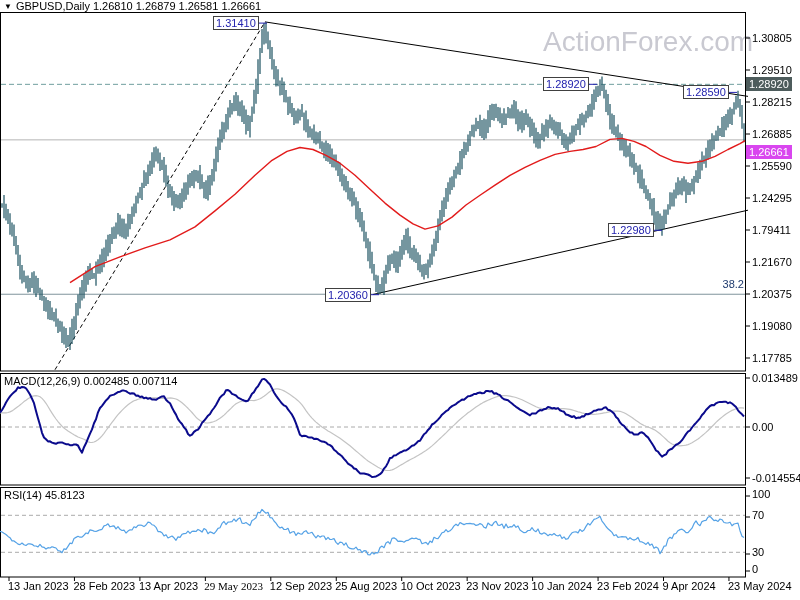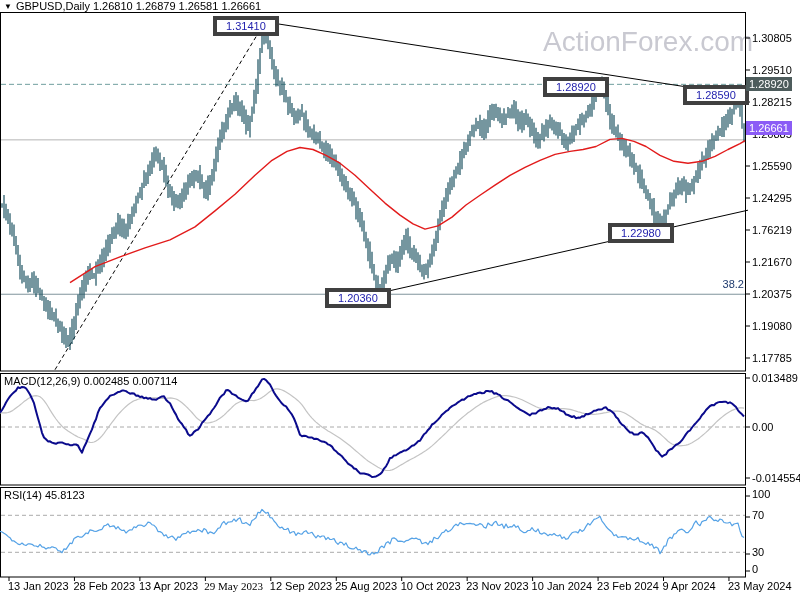--- a/index.html
+++ b/index.html
@@ -5,22 +5,22 @@
   html,body{margin:0;padding:0;background:#fff;}
   .chart{position:relative;width:800px;height:600px;background:#fff;overflow:hidden;
          font-family:"Liberation Sans",sans-serif;}
   #plot{position:absolute;left:0;top:0;z-index:1;}
   .watermark{position:absolute;left:543px;top:26px;font-size:28px;color:#c9c9d1;
              letter-spacing:0px;z-index:0;white-space:nowrap;}
   .header{position:absolute;left:4px;top:0px;font-size:11px;color:#000;z-index:4;white-space:nowrap;}
   .header .tri{font-size:8px;vertical-align:1px;margin-right:4px;}
   .pane-title{position:absolute;font-size:11px;color:#000;z-index:3;white-space:nowrap;}
   .axis-label{position:absolute;font-size:11px;color:#000;z-index:2;white-space:nowrap;}
-  .lvl{position:absolute;font-size:11px;line-height:12px;border:4px solid #404040;color:#2222ae;
-       background:#fff;padding:0 9px;z-index:3;white-space:nowrap;}
+  .lvl{position:absolute;font-size:11px;line-height:12px;border:1px solid #404040;color:#2222ae;
+       background:#fff;padding:0 2px;z-index:3;white-space:nowrap;}
   .tag{position:absolute;font-size:11px;line-height:14px;padding:0 3px;color:#fff;z-index:3;white-space:nowrap;}
   .fib{position:absolute;font-size:11px;color:#1e3a6e;z-index:2;width:44px;text-align:right;}
 </style>
 </head>
 <body>
 
 <div class="chart" id="chart">
   <div class="watermark">ActionForex.com</div>
   <svg id="plot" width="800" height="600">
       <rect x="0.5" y="12.5" width="745" height="358.5" fill="none" stroke="#000" stroke-width="1"></rect>
@@ -452,30 +452,30 @@
   <div class="pane-title" style="left:4px;top:375px;">MACD(12,26,9) 0.002485 0.007114</div>
   <div class="pane-title" style="left:4px;top:489px;">RSI(14) 45.8123</div>
 
   <div class="lvl" style="left: 213px; top: 16.1291px;">1.31410</div>
   <div class="lvl" style="left: 543px; top: 77.3333px;">1.28920</div>
   <div class="lvl" style="left: 683px; top: 85.4447px;">1.28590</div>
   <div class="lvl" style="left: 608px; top: 223.338px;">1.22980</div>
   <div class="lvl" style="left: 325px; top: 287.738px;">1.20360</div>
 
   <div class="tag" style="left: 746px; top: 77.3333px; background: rgb(77, 92, 92);">1.28920</div>
-  <div class="tag" style="left: 746px; top: 121px; background: #8b5cf6;">1.26661</div>
+  <div class="tag" style="left: 746px; top: 145px; background: #d946ef;">1.26661</div>
 
   <div class="fib" style="left:700px;top:278px;">38.2</div>
 <div class="axis-label" style="left: 752px; top: 32px;">1.30805</div>
     <div class="axis-label" style="left: 752px; top: 64px;">1.29510</div>
     <div class="axis-label" style="left: 752px; top: 96px;">1.28215</div>
     <div class="axis-label" style="left: 752px; top: 128px;">1.26885</div>
     <div class="axis-label" style="left: 752px; top: 160px;">1.25590</div>
     <div class="axis-label" style="left: 752px; top: 192px;">1.24295</div>
-    <div class="axis-label" style="left: 752px; top: 224px;">1.76219</div>
+    <div class="axis-label" style="left: 752px; top: 224px;">1.79411</div>
     <div class="axis-label" style="left: 752px; top: 256px;">1.21670</div>
     <div class="axis-label" style="left: 752px; top: 288px;">1.20375</div>
     <div class="axis-label" style="left: 752px; top: 320px;">1.19080</div>
     <div class="axis-label" style="left: 752px; top: 352px;">1.17785</div>
     <div class="axis-label" style="left: 752px; top: 372px;">0.013489</div>
     <div class="axis-label" style="left: 752px; top: 421px;">0.00</div>
     <div class="axis-label" style="left: 752px; top: 472px;">-0.014554</div>
     <div class="axis-label" style="left: 752px; top: 488px;">100</div>
     <div class="axis-label" style="left: 752px; top: 509px;">70</div>
     <div class="axis-label" style="left: 752px; top: 546px;">30</div>

